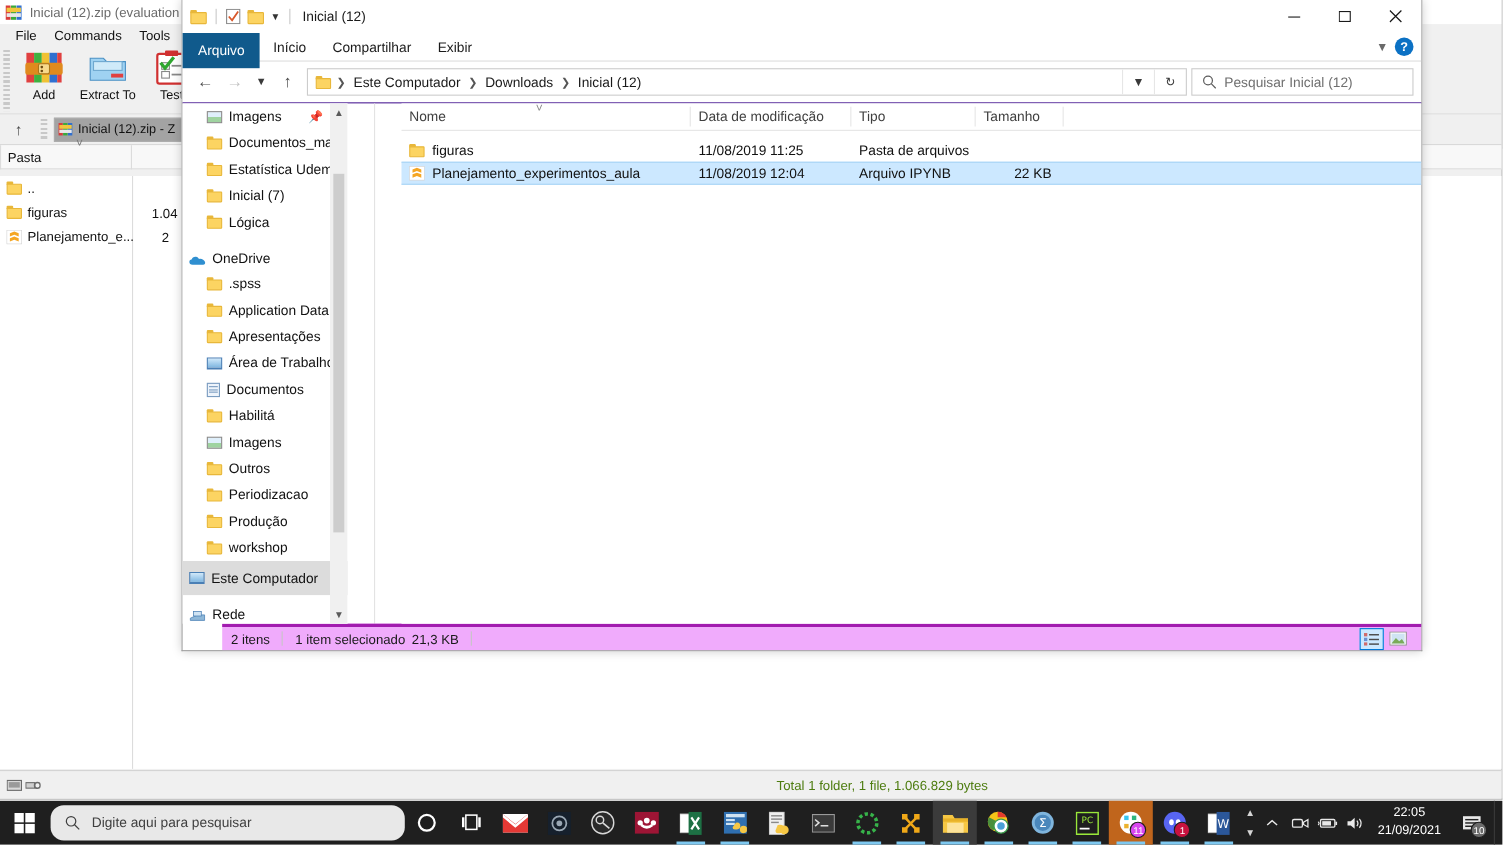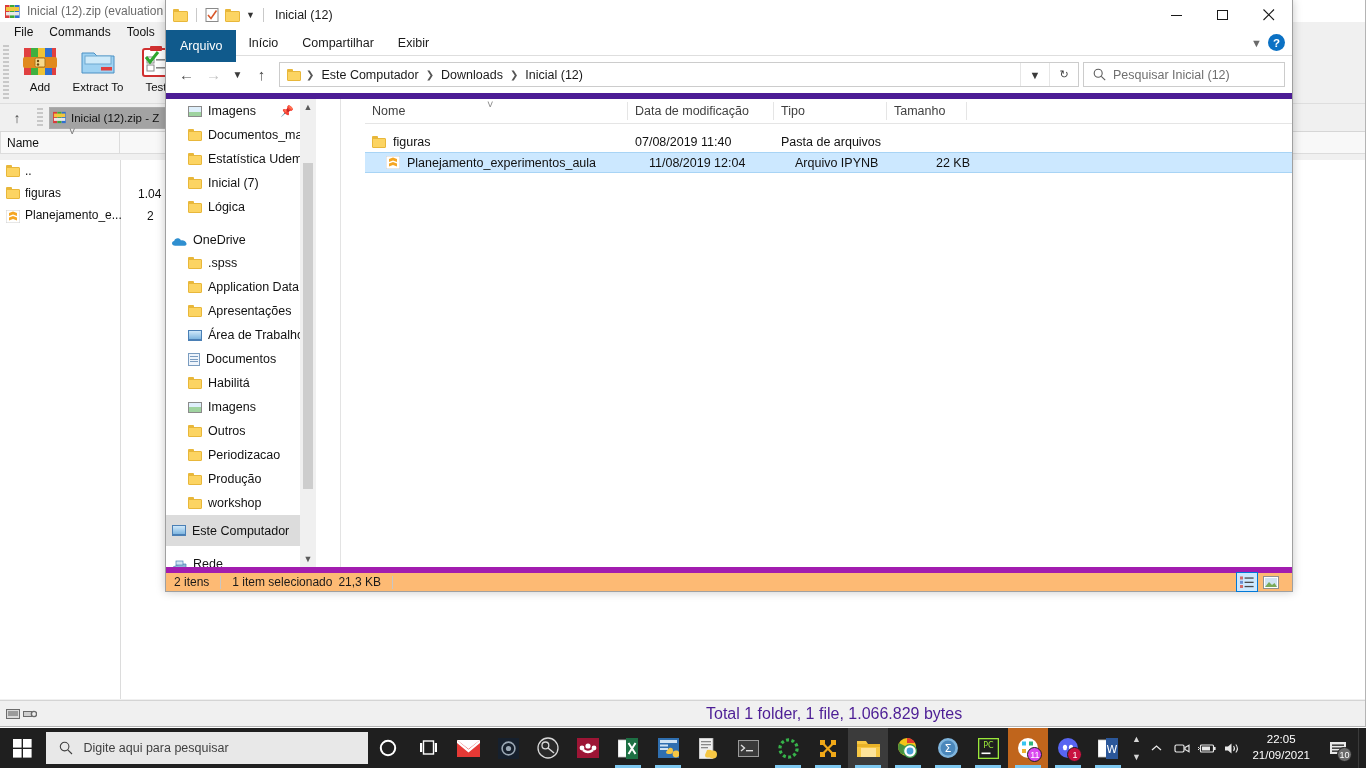--- a/index.html
+++ b/index.html
@@ -85,21 +85,21 @@
   .wr-body-left { position: absolute; left: 0; top: 0; width: 121px; bottom: 0;
      border-right: 1px solid #dcdcdc; background: #fff; }
   .wr-row { height: 22px; display: flex; align-items: center; gap: 5px; padding-left: 6px; }
   .wr-row-text { font-size: 12px; color: #111; white-space: nowrap; }
   .wr-size { position: absolute; font-size: 12px; color: #111; }
   .wr-statusbar {
     position: absolute; left: 0; right: 0; bottom: 0; height: 26px;
     background: #f0f0f0; border-top: 1px solid #d4d4d4; display: flex; align-items: center;
   }
   .wr-status-icons { display: flex; gap: 3px; padding-left: 6px; align-items: center; }
-  .wr-status-total { position: absolute; left: 706px; font-size: 16px; color: #4c1d95; }
+  .wr-status-total { position: absolute; left: 706px; font-size: 12px; color: #4d7c0f; }
 
   
   #explorer {
     position: absolute; left: 165px; top: 0; width: 1128px; height: 592px;
     background: #ffffff; border: 1px solid #a0a0a0; border-top: none;
     box-shadow: 0 0 9px rgba(0,0,0,0.22);
     display: flex; flex-direction: column;
   }
   .ex-titlebar {
     height: 30px; background: #ffffff; display: flex; align-items: center;
@@ -147,21 +147,21 @@
   .crumb { font-size: 12.5px; color: #1a1a1a; padding: 0 4px; white-space: nowrap; }
   .crumb-sep { font-size: 10px; color: #555; padding: 0 3px; }
   .addr-right { margin-left: auto; display: flex; }
   .addr-btn { width: 29px; height: 23px; display: flex; align-items: center; justify-content: center;
      color: #3a3a3a; font-size: 11px; border-left: 1px solid #e6e6e6; }
   .searchbox {
     width: 202px; height: 25px; border: 1px solid #cccccc; background: #fff;
     display: flex; align-items: center; gap: 7px; padding-left: 9px; margin-left: 4px;
   }
   .search-ph { font-size: 12.5px; color: #6f6f6f; }
-  .ex-main { flex: 1 1 auto; display: flex; min-height: 0; border-top: 6px solid #4c1d95; gap: 24px; }
+  .ex-main { flex: 1 1 auto; display: flex; min-height: 0; border-top: 1px solid #4c1d95; gap: 24px; }
   .ex-nav {
     width: 150px; background: #ffffff; position: relative; overflow: hidden; flex: 0 0 auto;
   }
   .nav-item {
     height: 24px; display: flex; align-items: center; gap: 6px; padding-left: 22px;
     font-size: 12.5px; color: #111; white-space: nowrap; position: relative;
   }
   .nav-item.root { padding-left: 6px; }
   .nav-item.sel { background: #dcdcdc; }
   .nav-pin { position: absolute; right: 8px; color: #7d7d7d; font-size: 11px; }
@@ -182,38 +182,38 @@
     font-size: 12.5px; color: #3f3f3f; padding-left: 7px; height: 18px; display: flex;
     align-items: center; border-right: 1px solid #e5e5e5; position: relative;
   }
   .col-caret { position: absolute; left: 122px; top: -4px; color: #8a8a8a; font-size: 11px; }
   .file-row {
     height: 21px; display: flex; align-items: center; font-size: 12.5px; color: #111;
   }
   .file-row.selected { background: #cce8ff; border-top: 1px solid #a8d4f5; border-bottom: 1px solid #a8d4f5; }
   .cell { padding-left: 7px; display: flex; align-items: center; gap: 7px; overflow: hidden; white-space: nowrap; }
   .ex-status {
-    height: 24px; background: #fdba74; border-top: 6px solid #a21caf; display: flex;
-    align-items: center; flex: 0 0 auto; padding-left: 8px; gap: 0px;
+    height: 24px; background: #f0abfc; border-top: 3px solid #a21caf; display: flex;
+    align-items: center; flex: 0 0 auto; padding-left: 8px; gap: 0px; margin-left: 36px;
   }
   .st-text { font-size: 12px; color: #1a1a1a; }
   .st-sep { width: 1px; height: 13px; background: #c6c6c6; margin: 0 11px; }
   .st-views { margin-left: auto; display: flex; gap: 2px; padding-right: 10px; }
   .view-btn { width: 22px; height: 20px; display: flex; align-items: center; justify-content: center; }
   .view-btn.active { border: 1px solid #0078d7; background: #cce8ff; }
 
   
   #taskbar {
     position: absolute; left: 0; bottom: 0; width: 1366px; height: 40px;
     background: #1f1f1f; display: flex; align-items: center;
   }
   .start-btn { width: 48px; height: 40px; display: flex; align-items: center; justify-content: center; }
   .tb-search {
     width: 340px; height: 32px; background: #e8e8e8; display: flex; align-items: center;
-    gap: 10px; padding-left: 13px; margin-left: 1px;
+    gap: 10px; padding-left: 13px; margin-left: 1px; border-radius: 12px;
   }
   .tb-search-ph { font-size: 12.5px; color: #3f3f3f; }
   .tb-icons { display: flex; align-items: center; }
   .tb-icon {
     width: 40px; height: 40px; display: flex; align-items: center; justify-content: center;
     position: relative;
   }
   .tb-icon.running::after {
     content: ''; position: absolute; bottom: 0; left: 7px; right: 7px; height: 3px;
     background: #7ec8f0;
@@ -343,21 +343,21 @@
           <rect x="1" y="3" width="13" height="4" fill="#f2c63d"></rect>
           <rect x="1" y="8" width="13" height="3.4" fill="#e8e8e8"></rect>
         </svg>
         <span class="wr-pathbox-text">Inicial (12).zip - Z</span>
       </div>
     </div>
 
     <div class="wr-listhead">
       <div class="wr-col-name">
         <span class="wr-sortcaret">˅</span>
-        <span>Name</span>
+        <span>Pasta</span>
       </div>
     </div>
 
     <div class="wr-body">
       <div class="wr-body-left">
         <div class="wr-row">
           <span class="folder-ico">
               <span class="tab"></span>
               <span class="bdy"></span>
             </span>
@@ -644,27 +644,27 @@
         <div style="height:7px;"></div>
 
         <div class="file-row">
           <div class="cell" style="width:263px;">
             <span class="folder-ico">
                 <span class="tab"></span>
                 <span class="bdy"></span>
               </span>
             <span>figuras</span>
           </div>
-          <div class="cell" style="width:146px;">07/08/2019 11:40</div>
+          <div class="cell" style="width:146px;">11/08/2019 11:25</div>
           <div class="cell" style="width:113px;">Pasta de arquivos</div>
           <div class="cell" style="width:80px;justify-content:flex-end;padding-right:11px;"></div>
         </div>
 
         <div class="file-row selected">
-          <div class="cell" style="width:263px;margin-left:14px;">
+          <div class="cell" style="width:263px;">
             <span class="ipynb-ico">
               <svg width="14" height="13" viewBox="0 0 14 13">
                 <rect x="0" y="0" width="14" height="13" fill="#ffffff" stroke="#cfcfcf"></rect>
                 <path d="M3 3 L7 1.5 L11 3 L11 6 L7 4.5 L3 6 Z" fill="#f5a623"></path>
                 <path d="M3 7.5 L7 6 L11 7.5 L11 10.5 L7 9 L3 10.5 Z" fill="#f5a623"></path>
               </svg>
             </span>
             <span>Planejamento_experimentos_aula</span>
           </div>
           <div class="cell" style="width:146px;">11/08/2019 12:04</div>

